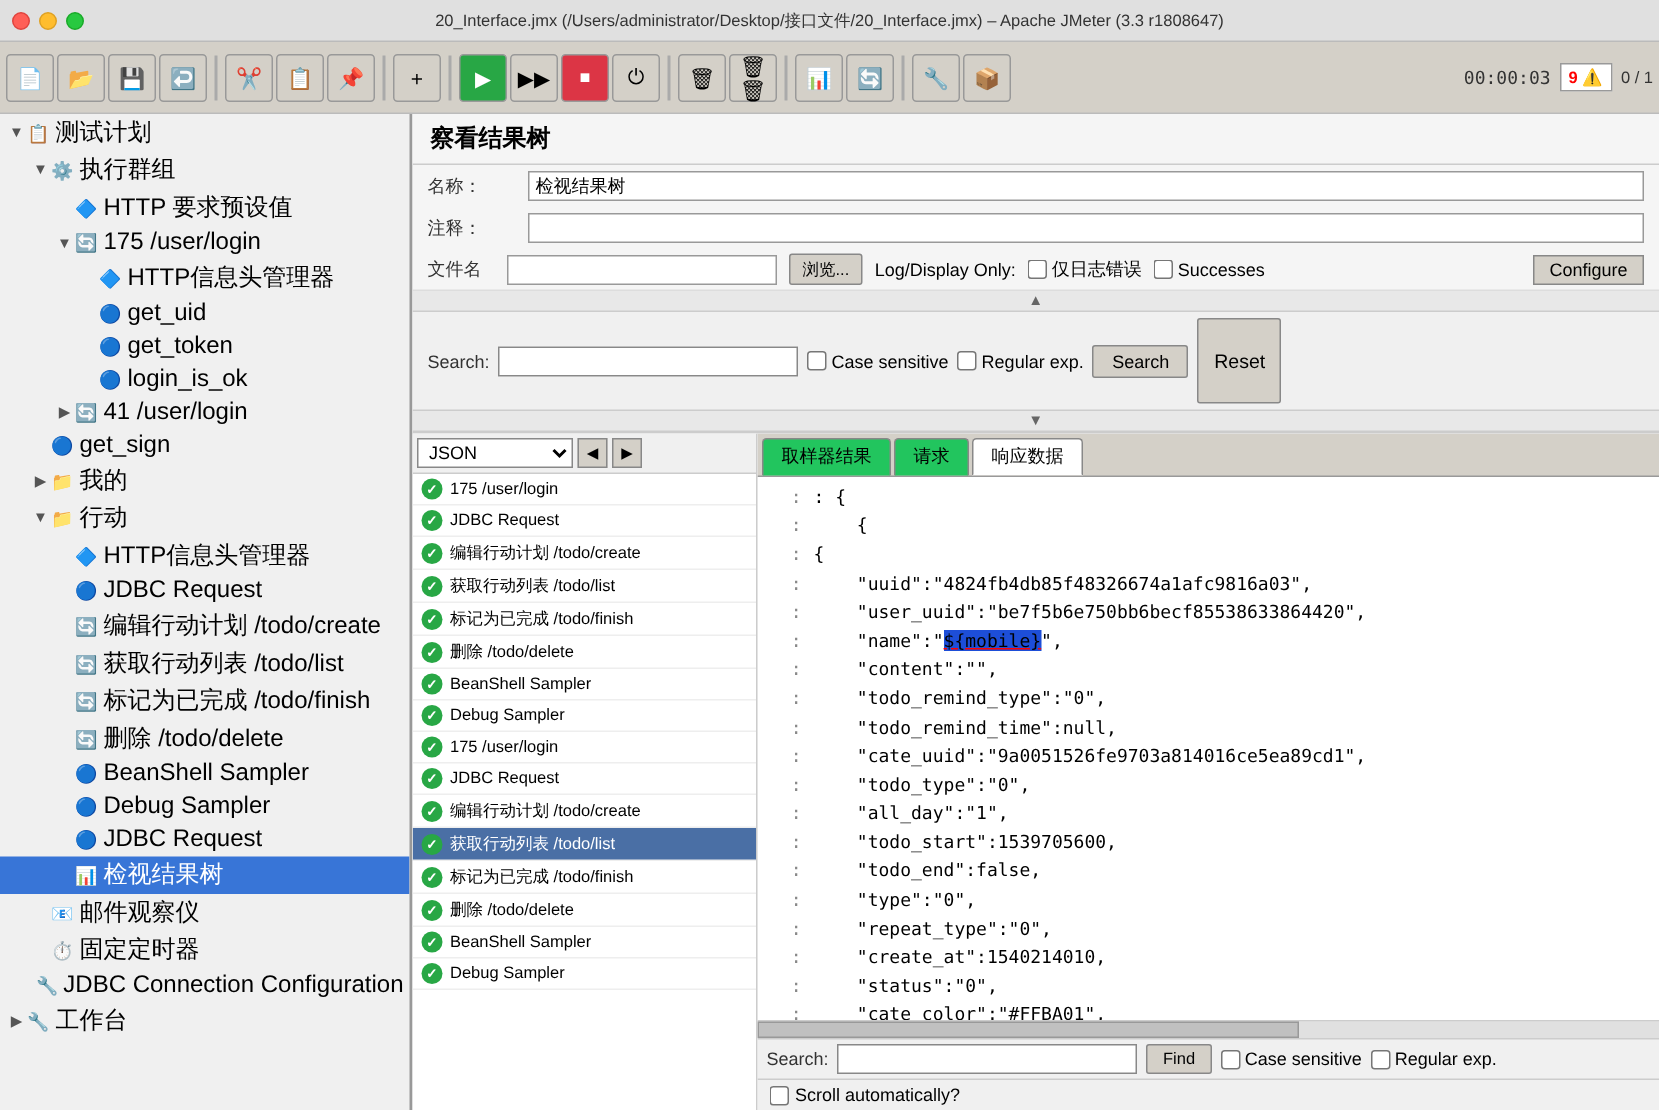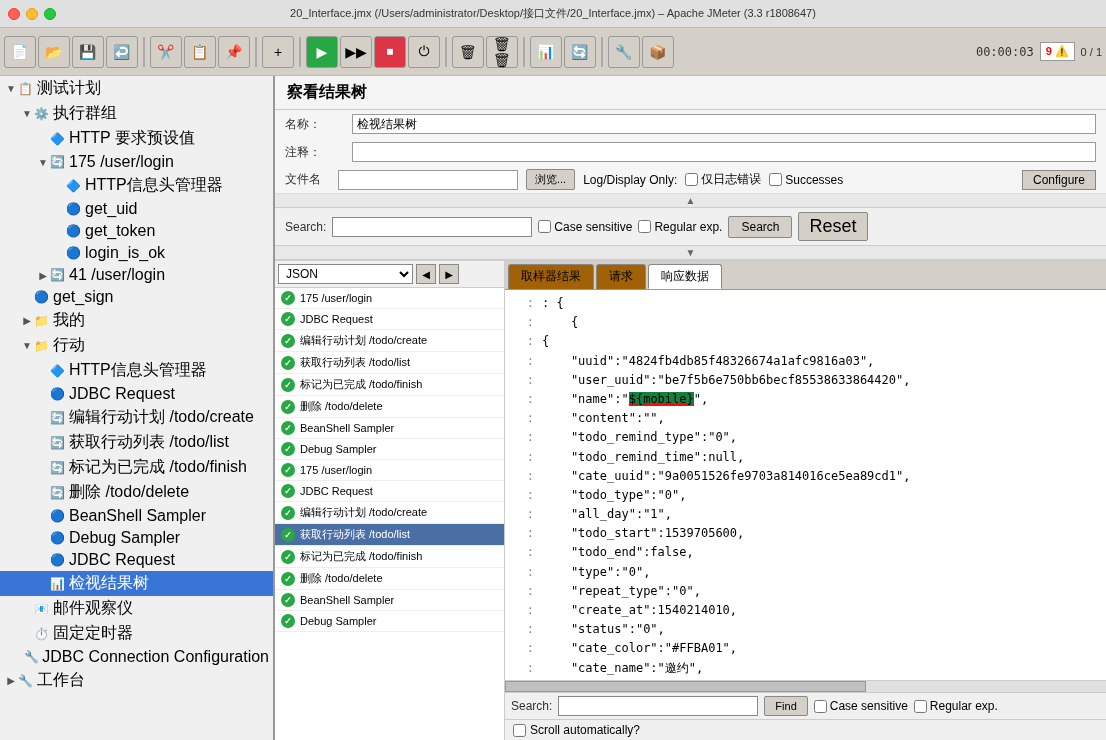--- a/index.html
+++ b/index.html
@@ -224,21 +224,21 @@
       padding: 3px;
       background: #f0f0f0;
       border-bottom: 1px solid #ccc;
       gap: 3px;
     }
     .format-select {
       border: 1px solid #888;
       background: white;
       padding: 1px 3px;
       font-size: 12px;
-      width: 135px;
+      width: 104px;
     }
     .format-btn { 
       width: 20px; height: 20px;
       background: #d4d0c8;
       border: 1px solid #888;
       display: flex; align-items: center; justify-content: center;
       cursor: pointer;
       font-size: 10px;
     }
 
@@ -270,21 +270,21 @@
     }
     .result-tabs {
       display: flex;
       background: #d4d0c8;
       border-bottom: 1px solid #999;
       padding: 3px 3px 0;
       gap: 2px;
     }
     .result-tab {
       padding: 3px 12px;
-      background: #a16207;
+      background: #22c55e;
       border: 1px solid #888;
       border-bottom: none;
       cursor: pointer;
       font-size: 12px;
       border-radius: 3px 3px 0 0;
     }
     .result-tab.active {
       background: white;
       border-bottom: 1px solid white;
     }
@@ -604,21 +604,21 @@
       <input class="search-input-top" type="text" style="">
       <div class="checkbox-wrap">
         <input type="checkbox" style="">
         <span>Case sensitive</span>
       </div>
       <div class="checkbox-wrap">
         <input type="checkbox" style="">
         <span>Regular exp.</span>
       </div>
       <button class="btn-small" style="padding:3px 12px; font-size:12px;">Search</button>
-      <button class="btn-small" style="padding:3px 10px; font-size:18px;">Reset</button>
+      <button class="btn-small" style="padding:20px 10px; font-size:13px;">Reset</button>
     </div>
 
     <div class="split-arrow">▼</div>
 
     <div class="results-container">
 
       <div class="list-panel">
         <div class="format-bar">
           <select class="format-select" id="format-select">
             <option>JSON</option>
@@ -702,21 +702,21 @@
           <div class="result-tab">取样器结果</div>
           <div class="result-tab">请求</div>
           <div class="result-tab active">响应数据</div>
         </div>
         <div class="json-content" id="json-content">
             <div class="json-line"><span class="json-line-num">:</span><span class="json-text">: {</span></div>
             <div class="json-line"><span class="json-line-num">:</span><span class="json-text">    {</span></div>
             <div class="json-line"><span class="json-line-num">:</span><span class="json-text">{</span></div>
             <div class="json-line"><span class="json-line-num">:</span><span class="json-text">    "uuid":"4824fb4db85f48326674a1afc9816a03",</span></div>
             <div class="json-line"><span class="json-line-num">:</span><span class="json-text">    "user_uuid":"be7f5b6e750bb6becf85538633864420",</span></div>
-            <div class="json-line"><span class="json-line-num">:</span><span class="json-text">    "name":"<span style="background:#15803d; text-decoration:underline red;">${mobile}</span>",</span></div>
+            <div class="json-line"><span class="json-line-num">:</span><span class="json-text">    "name":"<span style="background:#1d4ed8; text-decoration:underline red;">${mobile}</span>",</span></div>
             <div class="json-line"><span class="json-line-num">:</span><span class="json-text">    "content":"",</span></div>
             <div class="json-line"><span class="json-line-num">:</span><span class="json-text">    "todo_remind_type":"0",</span></div>
             <div class="json-line"><span class="json-line-num">:</span><span class="json-text">    "todo_remind_time":null,</span></div>
             <div class="json-line"><span class="json-line-num">:</span><span class="json-text">    "cate_uuid":"9a0051526fe9703a814016ce5ea89cd1",</span></div>
             <div class="json-line"><span class="json-line-num">:</span><span class="json-text">    "todo_type":"0",</span></div>
             <div class="json-line"><span class="json-line-num">:</span><span class="json-text">    "all_day":"1",</span></div>
             <div class="json-line"><span class="json-line-num">:</span><span class="json-text">    "todo_start":1539705600,</span></div>
             <div class="json-line"><span class="json-line-num">:</span><span class="json-text">    "todo_end":false,</span></div>
             <div class="json-line"><span class="json-line-num">:</span><span class="json-text">    "type":"0",</span></div>
             <div class="json-line"><span class="json-line-num">:</span><span class="json-text">    "repeat_type":"0",</span></div>

